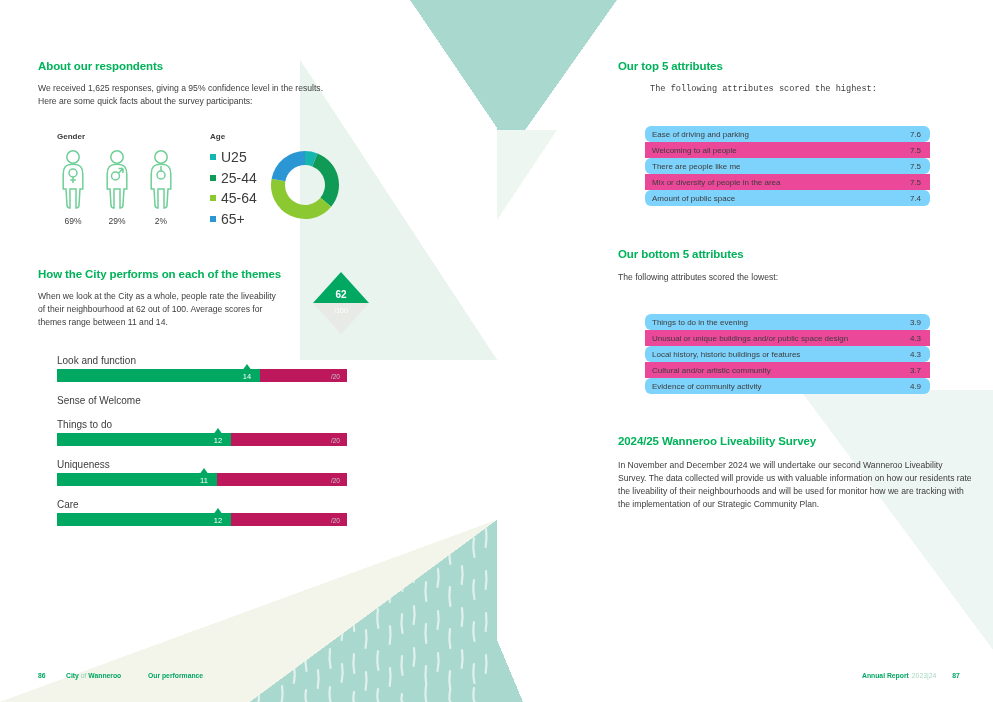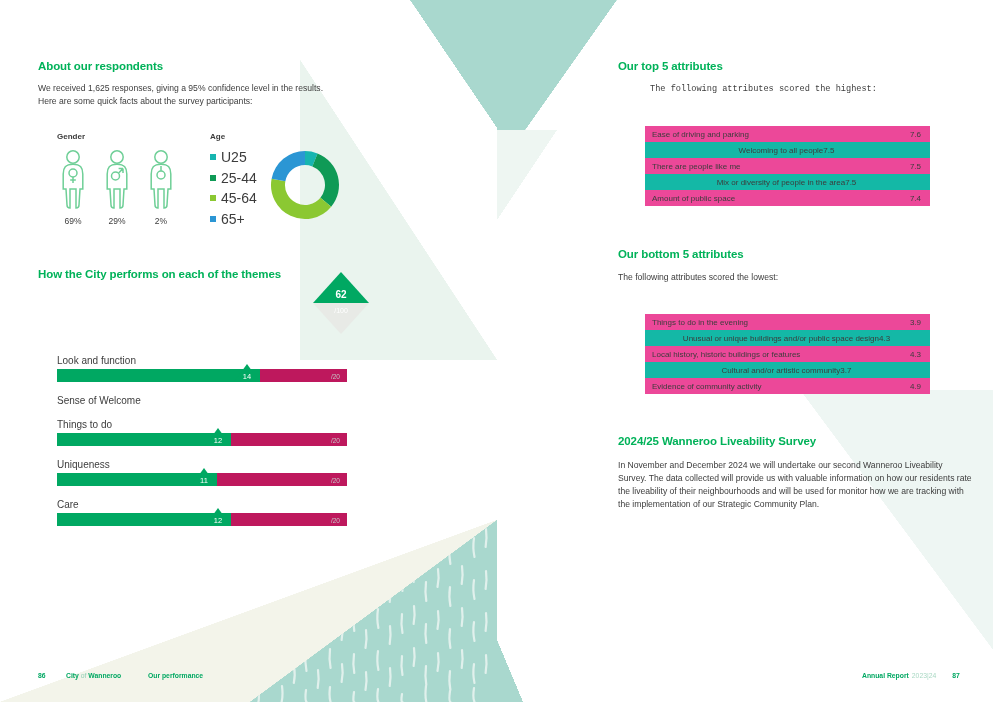--- a/index.html
+++ b/index.html
@@ -170,22 +170,22 @@
 
   #bot5-heading { left: 618px; top: 248px; }
   #bot5-body { left: 618px; top: 271px; width: 330px; }
   #bot5-table { position: absolute; left: 645px; top: 314px; width: 285px; }
 
   .attr-row {
     display: flex; justify-content: space-between; align-items: center;
     height: 16px; padding: 0 9px 0 7px;
     font-size: 8px; color: #3c3c3c;
   }
-  .attr-row.odd { background: #ec4899; }
-  .attr-row.even { background: #14b8a6; justify-content: center; }
+  .attr-row.odd { background: #7dd3fc; border-radius: 6px; }
+  .attr-row.even { background: #ec4899; }
   .attr-score { font-weight: 400; }
 
   #survey-heading { left: 618px; top: 435px; }
   #survey-body { left: 618px; top: 459px; width: 355px; }
 
   
   .footer { position: absolute; bottom: 0; font-size: 6.8px; font-weight: bold; color: #00a862; }
   #footer-left { left: 38px; top: 672px; display: flex; align-items: baseline; }
   #footer-left .pg { width: 28px; }
   #footer-left .brand { width: 82px; }
@@ -382,20 +382,21 @@
     <svg id="donut" width="74" height="74" viewBox="0 0 74 74">
       <g transform="translate(37,37)">
           <path d="M 2.0818995585505003e-15 -34 A 34 34 0 0 1 12.516234791279055 -31.612400520200545 L 7.362491053693562 -18.595529717765025 A 20 20 0 0 0 1.2246467991473533e-15 -20 Z" fill="#17b5b0"></path>
           <path d="M 12.516234791279055 -31.612400520200545 A 34 34 0 0 1 26.197450254376832 21.672415651455452 L 15.410264855515782 12.748479794973795 A 20 20 0 0 0 7.362491053693562 -18.595529717765025 Z" fill="#0f9a56"></path>
           <path d="M 26.197450254376832 21.672415651455452 A 34 34 0 0 1 -33.39776652477541 -6.370964695914627 L -19.645745014573773 -3.7476262917144867 A 20 20 0 0 0 15.410264855515782 12.748479794973795 Z" fill="#8bc832"></path>
           <path d="M -33.39776652477541 -6.370964695914627 A 34 34 0 0 1 -6.245698675651501e-15 -34 L -3.673940397442059e-15 -20 A 20 20 0 0 0 -19.645745014573773 -3.7476262917144867 Z" fill="#2b96d4"></path>
         </g>
     </svg>
 
     <h2 class="sec h-green" id="themes-heading">How the City performs on each of the themes</h2>
+    <p class="sec body-text" id="themes-body">When we look at the City as a whole, people rate the liveability of their neighbourhood at 62 out of 100. Average scores for themes range between 11 and 14.</p>
 
     <div id="score-diamond">
       <div class="diamond-top"></div>
       <div class="diamond-bot"></div>
       <div id="diamond-value">62</div>
       <div id="diamond-denom">/100</div>
     </div>
 
     <div id="theme-bars">
         <div class="theme-row">

